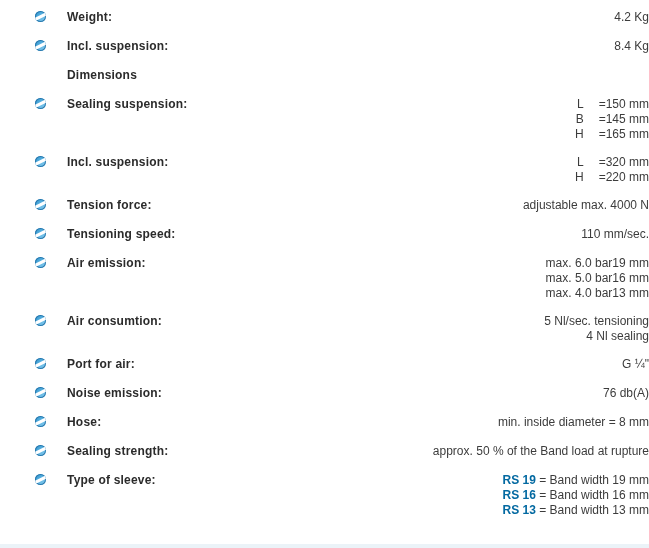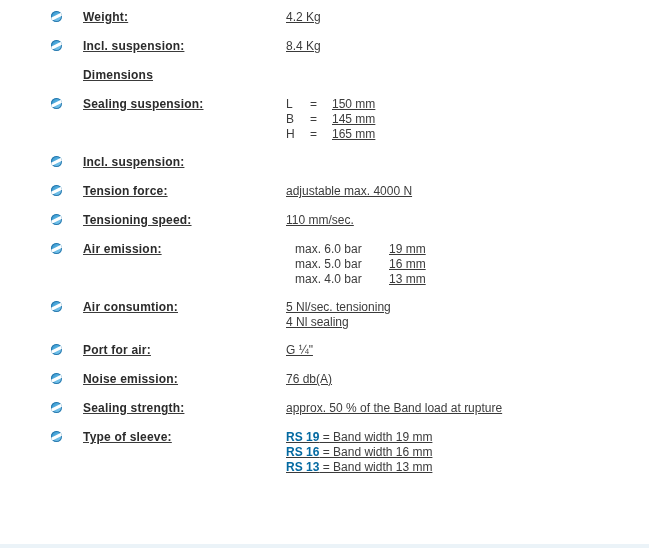--- a/index.html
+++ b/index.html
@@ -6,40 +6,39 @@
   body{
     width:649px;height:548px;overflow:hidden;background:#ffffff;
     font-family:"Liberation Sans","DejaVu Sans",sans-serif;
     font-size:12px;color:#3a3a3a;position:relative;
   }
   .page{width:649px;height:548px;position:relative;}
   .spec-list{padding-top:10px;}
   .spec-row{
     display:grid;
     grid-template-columns:32px 203px 1fr;
-    padding-left:51px;
+    padding-left:35px;
     margin-bottom:13px;
     line-height:15px;
-    text-decoration:underline;
   }
   .bullet-cell{padding-top:1px;}
   .bullet{
     display:inline-block;width:11px;height:11px;border-radius:50%;
     background:linear-gradient(135deg,#2e8fc7 0%,#55b0e1 45%,#8fd0f0 100%);
     position:relative;overflow:hidden;
     box-shadow:inset 0 0 0 1px rgba(32,110,165,.85);
   }
   .bullet::after{
     content:"";position:absolute;left:-3px;width:18px;top:4px;height:3px;
     background:#ffffff;transform:rotate(-27deg);
   }
   .bullet.hidden{visibility:hidden;}
   .label-cell{font-weight:bold;color:#2b2b2b;letter-spacing:.2px;}
   .value-cell{color:#3c3c3c;}
-  .value-line{white-space:pre-wrap;}
+  .value-line{white-space:pre-wrap;text-align:right;}
   .dim-key{display:inline-block;width:24px;}
   .dim-eq{display:inline-block;width:22px;}
   .col1{display:inline-block;width:94px;margin-left:9px;}
   .value-line strong{color:#0369a1;}
   .page-edge{
     position:absolute;left:0;bottom:0;width:100%;height:4px;
     background:#ebf3f8;
   }
 </style>
 </head>
@@ -81,20 +80,24 @@
           <div class="value-line"><span class="dim-key">L</span><span class="dim-eq">=</span><span class="dim-val">150 mm</span></div>
           <div class="value-line"><span class="dim-key">B</span><span class="dim-eq">=</span><span class="dim-val">145 mm</span></div>
           <div class="value-line"><span class="dim-key">H</span><span class="dim-eq">=</span><span class="dim-val">165 mm</span></div>
         </div>
   </div>
       <div class="spec-row">
     <div class="bullet-cell">
       <span class="bullet"></span>
     </div>
     <div class="label-cell">Incl. suspension:</div>
+    <div class="value-cell">
+          <div class="value-line"><span class="dim-key">L</span><span class="dim-eq">=</span><span class="dim-val">320 mm</span></div>
+          <div class="value-line"><span class="dim-key">H</span><span class="dim-eq">=</span><span class="dim-val">220 mm</span></div>
+        </div>
   </div>
       <div class="spec-row">
     <div class="bullet-cell">
       <span class="bullet"></span>
     </div>
     <div class="label-cell">Tension force:</div>
     <div class="value-cell">
           <div class="value-line">adjustable max. 4000 N</div>
         </div>
   </div>
@@ -143,20 +146,29 @@
     </div>
     <div class="label-cell">Noise emission:</div>
     <div class="value-cell">
           <div class="value-line">76 db(A)</div>
         </div>
   </div>
       <div class="spec-row">
     <div class="bullet-cell">
       <span class="bullet"></span>
     </div>
+    <div class="label-cell">Hose:</div>
+    <div class="value-cell">
+          <div class="value-line">min. inside diameter = 8 mm</div>
+        </div>
+  </div>
+      <div class="spec-row">
+    <div class="bullet-cell">
+      <span class="bullet"></span>
+    </div>
     <div class="label-cell">Sealing strength:</div>
     <div class="value-cell">
           <div class="value-line">approx. 50 % of the Band load at rupture</div>
         </div>
   </div>
       <div class="spec-row">
     <div class="bullet-cell">
       <span class="bullet"></span>
     </div>
     <div class="label-cell">Type of sleeve:</div>

